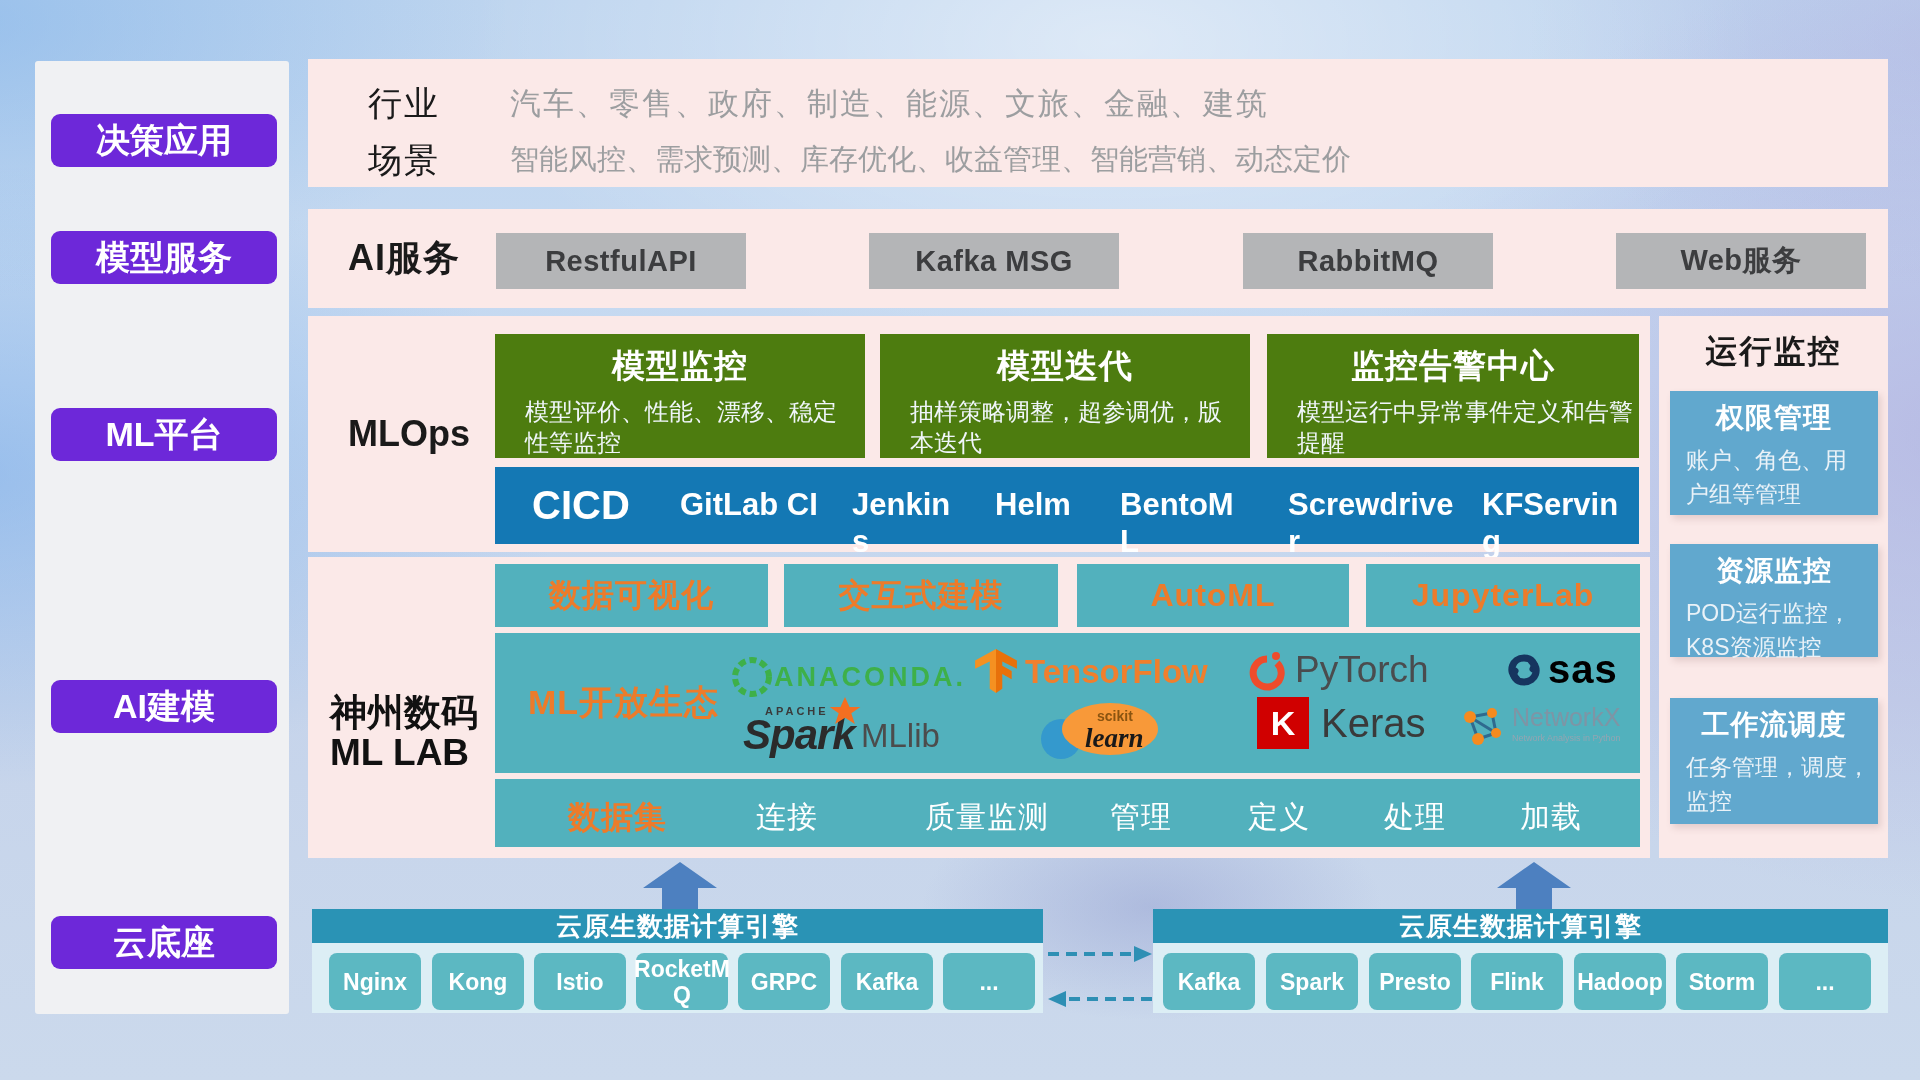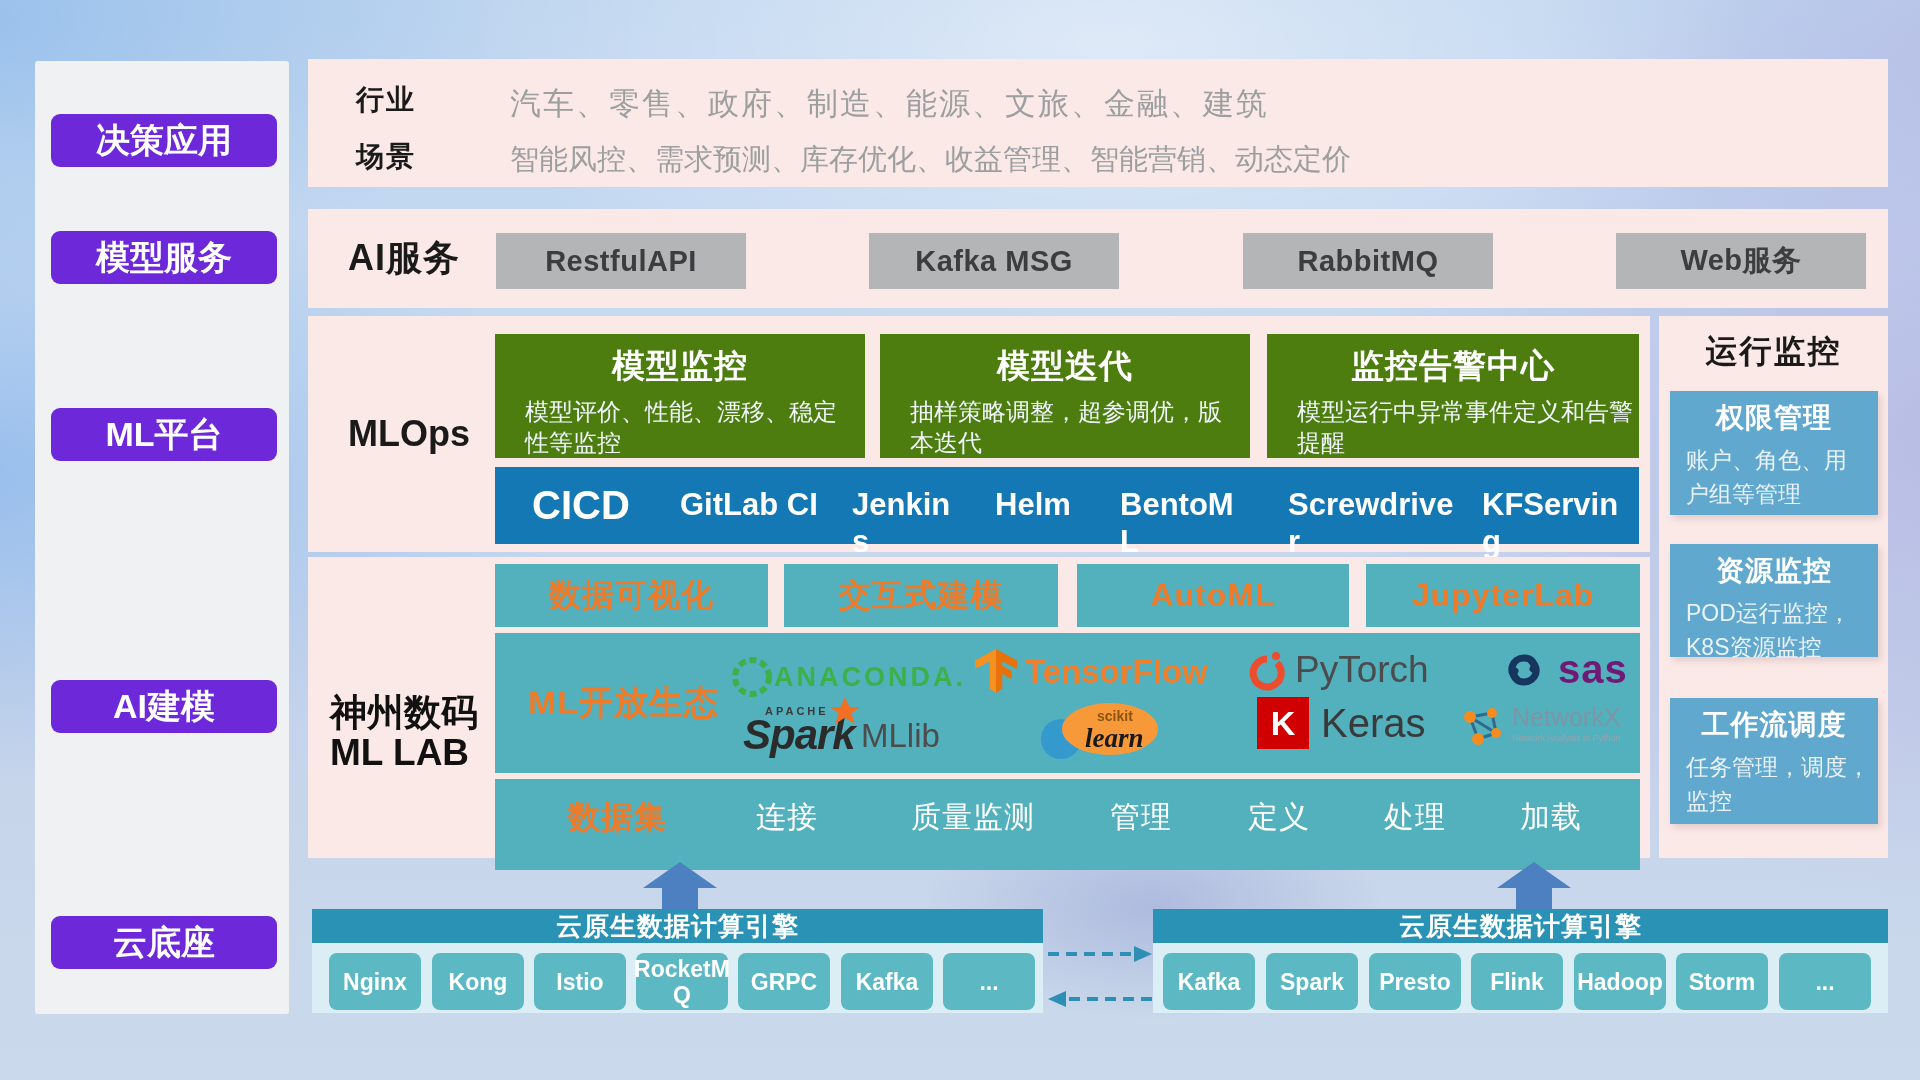--- a/index.html
+++ b/index.html
@@ -24,21 +24,21 @@
   
   #sidebar{left:35px;top:61px;width:254px;height:953px;background:#f0f1f3;border-radius:3px;}
   .side-chip{
     position:absolute;left:16px;width:226px;height:53px;border-radius:9px;
     background:#6d28d9;color:#fff;font-weight:bold;font-size:34px;
     display:flex;align-items:center;justify-content:center;
   }
 
   
   #row1{left:308px;top:59px;width:1580px;height:128px;}
-  .r1-label{position:absolute;left:48px;font-size:28px;font-weight:bold;color:#1a1a1a;letter-spacing:2px;}
+  .r1-label{position:absolute;left:60px;font-size:34px;font-weight:normal;color:#1a1a1a;letter-spacing:2px;}
   .r1-items{position:absolute;left:202px;color:#9c9ea0;white-space:nowrap;}
   #ind-items{font-size:31px;letter-spacing:2px;}
   #scn-items{font-size:29px;letter-spacing:0;}
 
   
   #row2{left:308px;top:209px;width:1580px;height:99px;}
   #ai-label{position:absolute;left:40px;top:0;height:99px;display:flex;align-items:center;font-size:36px;font-weight:bold;color:#1a1a1a;letter-spacing:1px;}
   .gray-box{
     position:absolute;top:24px;width:250px;height:56px;background:#b4b5b7;
     color:#3c3d3f;font-weight:bold;font-size:29px;
@@ -55,21 +55,21 @@
   .cicd-item{position:absolute;top:19px;color:#fff;font-weight:bold;font-size:31px;line-height:37px;white-space:pre-line;}
   #cicd-first{top:0;font-size:40px;line-height:76px;}
 
   
   #row4{left:308px;top:557px;width:1342px;height:301px;}
   #mllab-label{position:absolute;left:22px;top:25px;height:301px;display:flex;align-items:center;font-size:37px;font-weight:bold;color:#111;line-height:40px;white-space:pre-line;}
   .teal{background:#52b1bd;}
   .tool-box{position:absolute;top:7px;height:63px;color:#ed7b2a;font-weight:bold;font-size:32px;display:flex;align-items:center;justify-content:center;letter-spacing:1px;}
   #eco-box{position:absolute;left:187px;top:76px;width:1145px;height:140px;}
   #eco-label{position:absolute;left:33px;top:0;height:140px;display:flex;align-items:center;color:#ed7b2a;font-weight:bold;font-size:34px;letter-spacing:1px;}
-  #dataset-bar{position:absolute;left:187px;top:222px;width:1145px;height:91px;}
+  #dataset-bar{position:absolute;left:187px;top:222px;width:1145px;height:68px;}
   #dataset-label{position:absolute;left:73px;top:0;height:77px;display:flex;align-items:center;color:#ed7b2a;font-weight:bold;font-size:32px;letter-spacing:1px;}
   .ds-item{position:absolute;top:0;height:77px;display:flex;align-items:center;justify-content:center;color:#fff;font-size:30px;transform:translateX(-50%);letter-spacing:1px;}
 
   
   #rpanel{left:1659px;top:316px;width:229px;height:542px;}
   #rpanel-title{position:absolute;left:0;top:14px;width:100%;text-align:center;font-size:32px;font-weight:bold;color:#1a1a1a;letter-spacing:2px;}
   .rbox{position:absolute;left:11px;width:208px;background:#61a8ce;box-shadow:3px 4px 7px rgba(120,80,80,0.18);}
   .rbox .rb-title{margin-top:8px;text-align:center;color:#fff;font-weight:bold;font-size:28px;letter-spacing:1px;}
   .rbox .rb-desc{margin:6px 0 0 16px;color:#eaf2f8;font-size:23px;line-height:34px;white-space:pre-line;}
 
@@ -184,21 +184,21 @@
         <span class="logo-text" style="font-size:37px;color:#4a4c4e;margin-left:8px">PyTorch</span>
       </div>
 
       <div class="abs" style="left:1007px;top:14px;display:flex;align-items:center">
         <span>
           <svg width="44" height="44" viewBox="0 0 44 44">
             <path d="M14 30 C6 24 10 10 22 10 C30 10 34 16 31 21" fill="none" stroke="#16355f" stroke-width="7" stroke-linecap="round"></path>
             <path d="M30 14 C38 20 34 34 22 34 C14 34 10 28 13 23" fill="none" stroke="#16355f" stroke-width="7" stroke-linecap="round"></path>
           </svg>
         </span>
-        <span class="logo-text" style="font-size:40px;font-weight:bold;color:#701a75;margin-left:12px;letter-spacing:1px">sas</span>
+        <span class="logo-text" style="font-size:40px;font-weight:bold;color:#000000;margin-left:2px;letter-spacing:1px">sas</span>
       </div>
 
       <div class="abs" style="left:248px;top:70px">
         <span class="logo-text abs" style="left:22px;top:2px;font-size:11px;letter-spacing:3px;color:#3a3a3a;font-weight:bold">APACHE</span>
         <span class="logo-text abs" style="left:0;top:8px;font-size:42px;font-weight:bold;font-style:italic;color:#2b2b2b;letter-spacing:-1px">Spark</span>
         <span class="abs" style="left:84px;top:-8px">
           <svg width="36" height="33" viewBox="0 0 40 36">
             <path d="M20 2 L25 13 L37 13 L27 20 L31 32 L20 25 L9 32 L13 20 L3 13 L15 13 Z" fill="#f36f21"></path>
           </svg>
         </span>
@@ -240,21 +240,21 @@
         <span style="margin-left:6px">
           <span class="logo-text" style="display:block;font-size:25px;color:#7e95a5">NetworkX</span>
           <span class="logo-text" style="display:block;font-size:9px;color:#93a5b2;margin-top:1px">Network Analysis in Python</span>
         </span>
       </div>
     </div>
 
     <div id="dataset-bar" class="teal">
       <div id="dataset-label">数据集</div>
       <div class="ds-item" style="left:292px">连接</div>
-      <div class="ds-item" style="left:478px">质量监测</div>
+      <div class="ds-item" style="left:492px">质量监测</div>
       <div class="ds-item" style="left:646px">管理</div>
       <div class="ds-item" style="left:784px">定义</div>
       <div class="ds-item" style="left:920px">处理</div>
       <div class="ds-item" style="left:1056px">加载</div>
     </div>
   </div>
 
   <div id="rpanel" class="abs pink">
     <div id="rpanel-title">运行监控</div>
     <div class="rbox" style="top:75px;height:124px">

